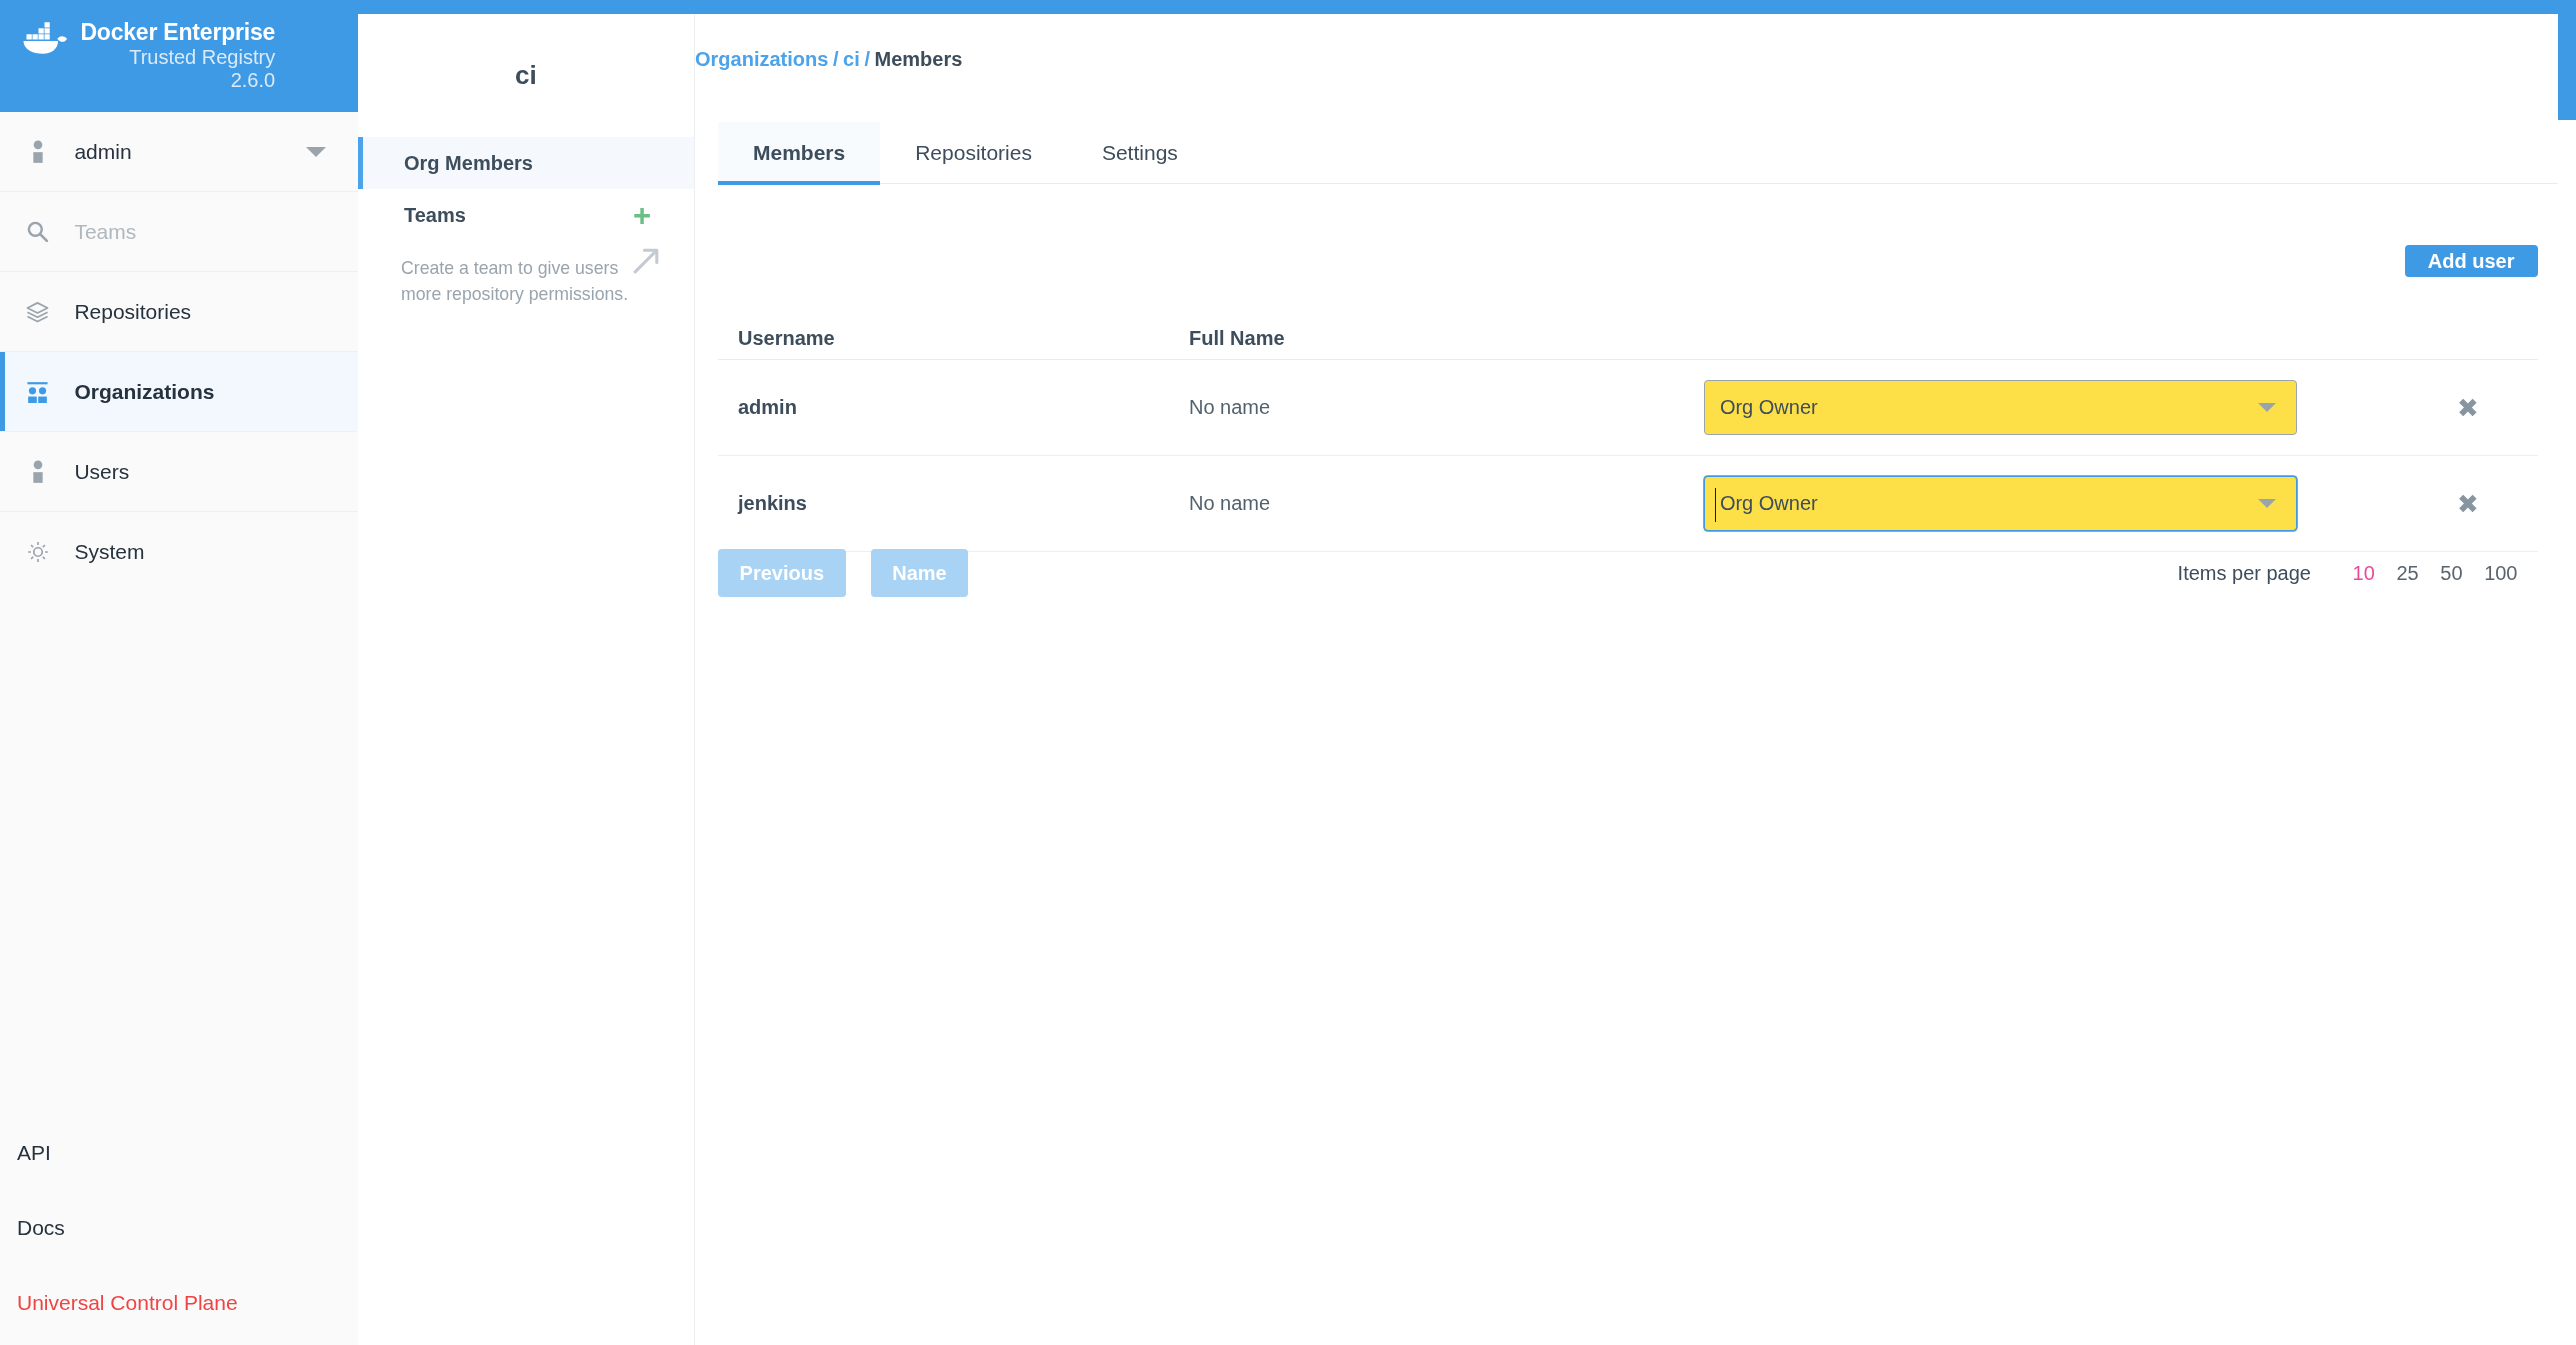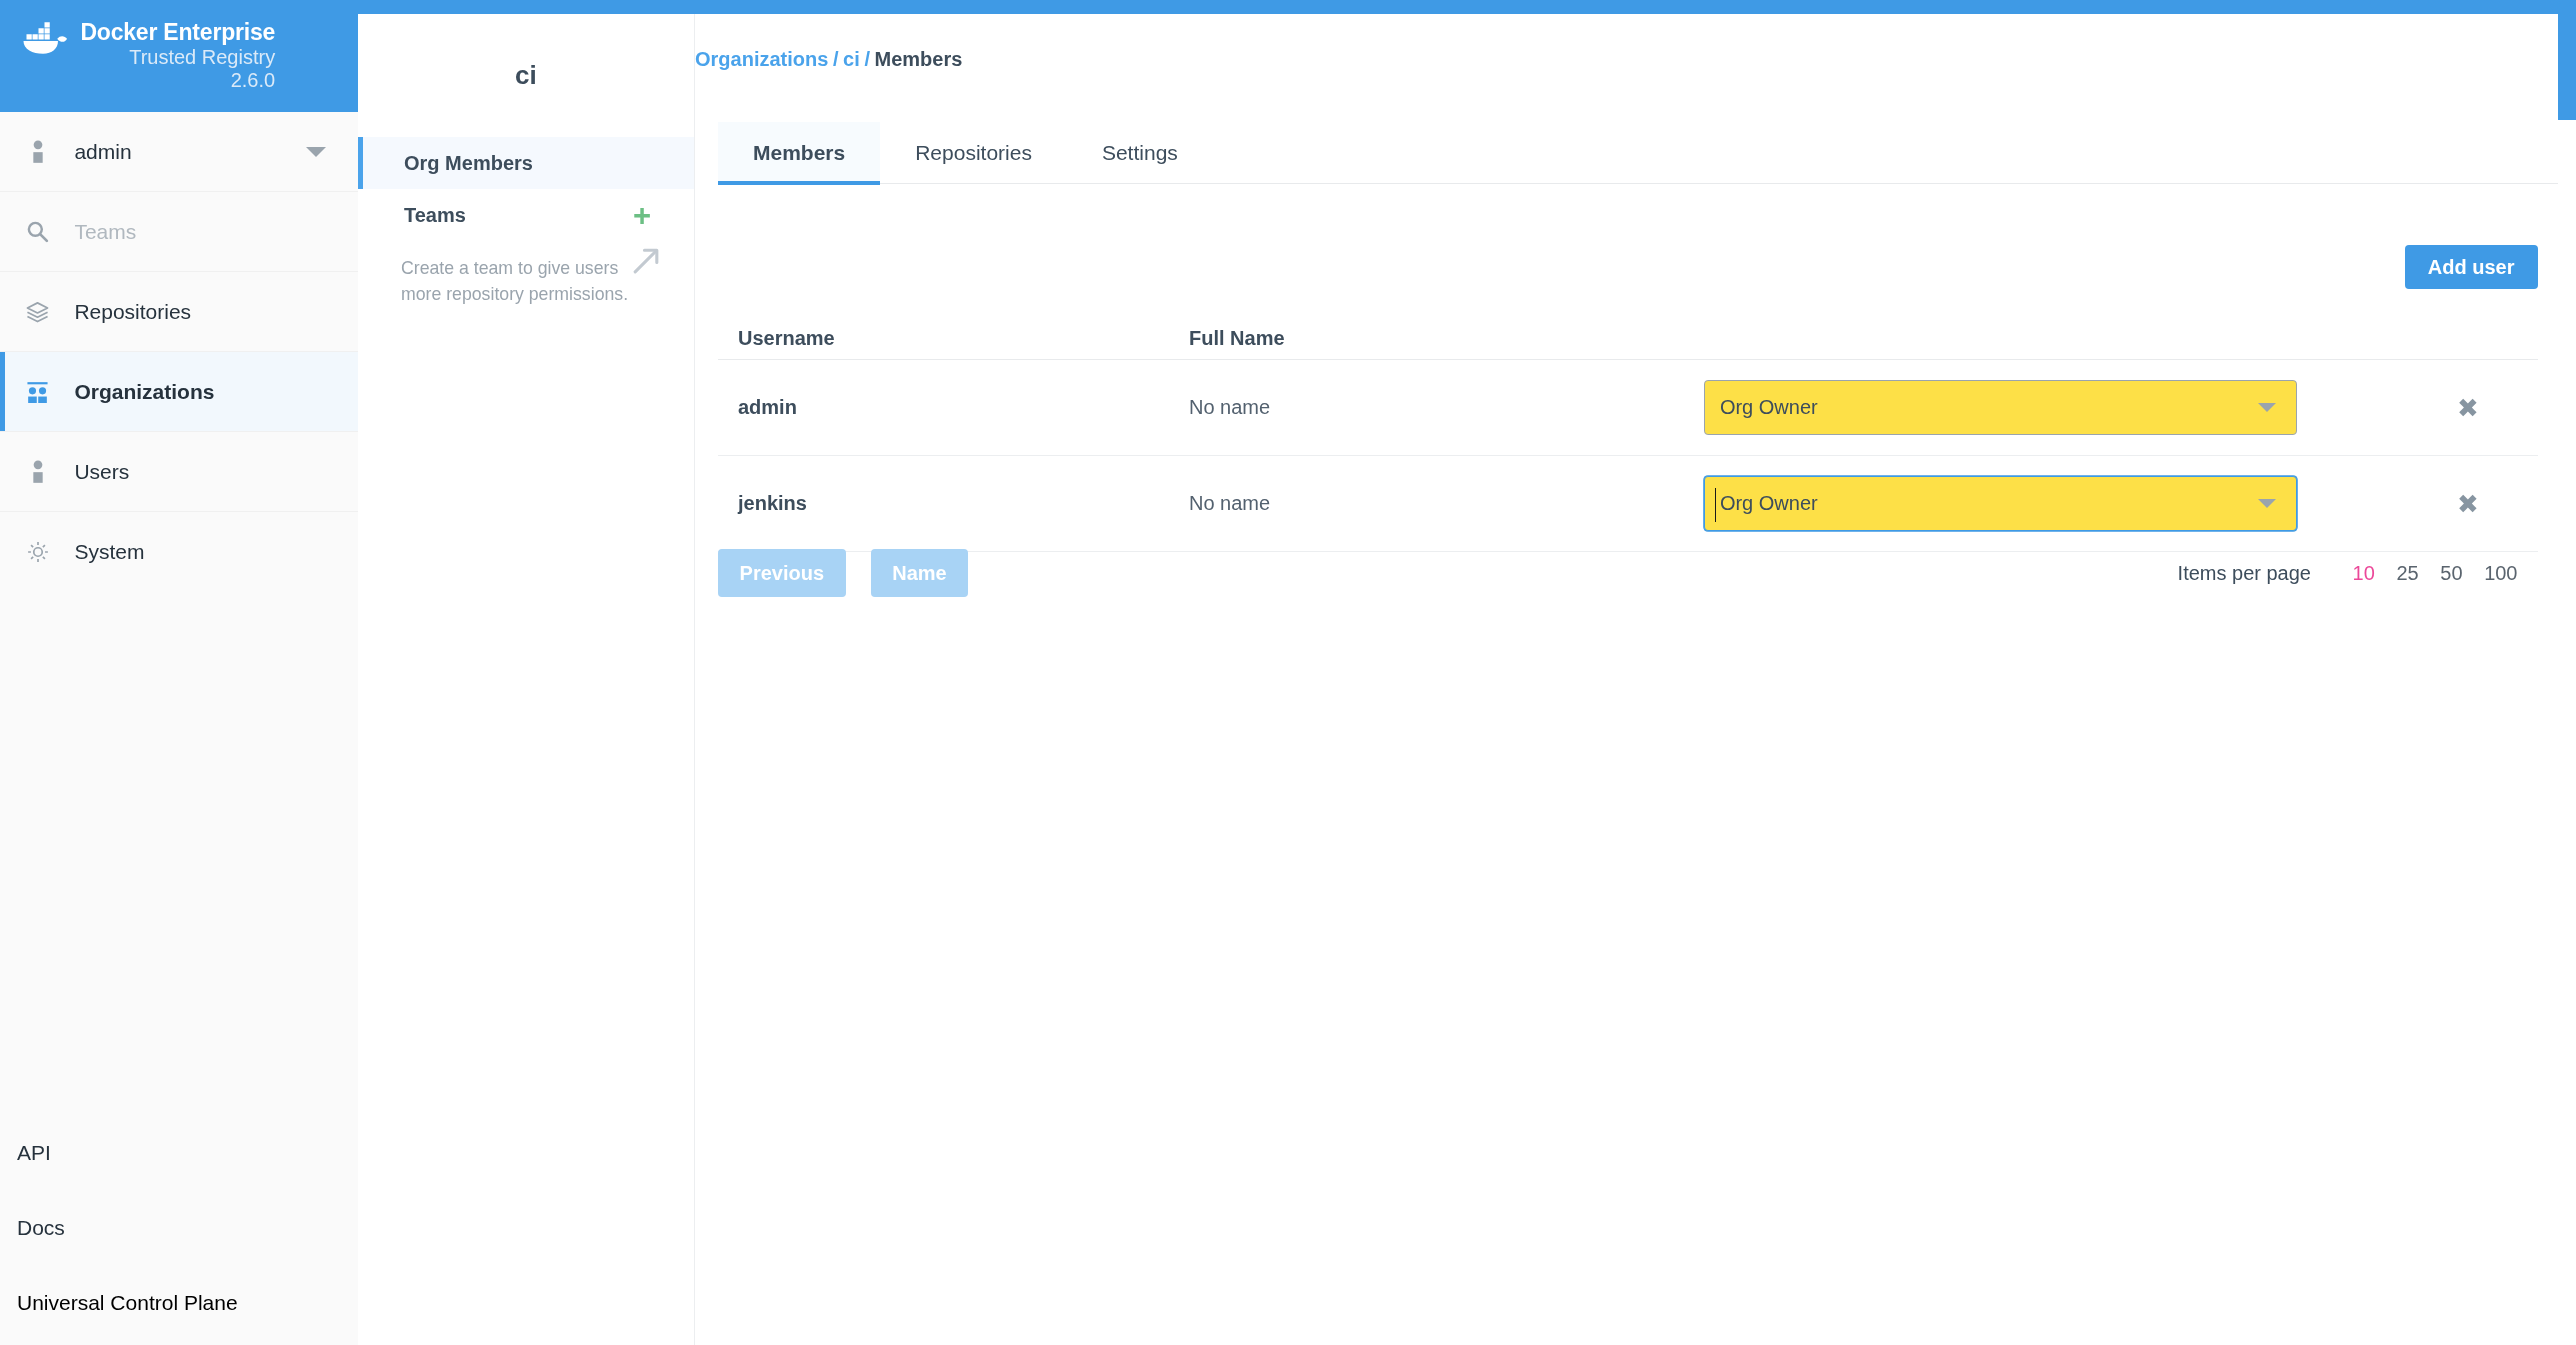--- a/index.html
+++ b/index.html
@@ -129,21 +129,21 @@
   .sidebar-bottom { padding-bottom: 4.6px; }
   .sidebar-link {
     height: 75px;
     display: flex;
     align-items: center;
     padding-left: 17px;
     font-size: 21px;
     color: #26323d;
     cursor: pointer;
   }
-  .sidebar-link.blue { color: #000000; }
+  .sidebar-link.blue { color: #ef4444; }
 
   
   .orgpanel {
     position: absolute;
     top: 14px;
     left: 358px;
     width: 337px;
     height: 1331px;
     background: #ffffff;
     border-right: 0.8px solid #eceef0;
@@ -264,21 +264,21 @@
     top: 171px;
     left: 23px;
     right: 20px;
     bottom: 0;
   }
 
   .btn-primary {
     position: absolute;
     top: 60px;
     right: 0;
-    height: 44px;
+    height: 32px;
     padding: 0 23px;
     background: #3f9ae5;
     color: #ffffff;
     border: none;
     border-radius: 3.9px;
     font-size: 20px;
     font-weight: bold;
     font-family: inherit;
     cursor: pointer;
     display: flex;

